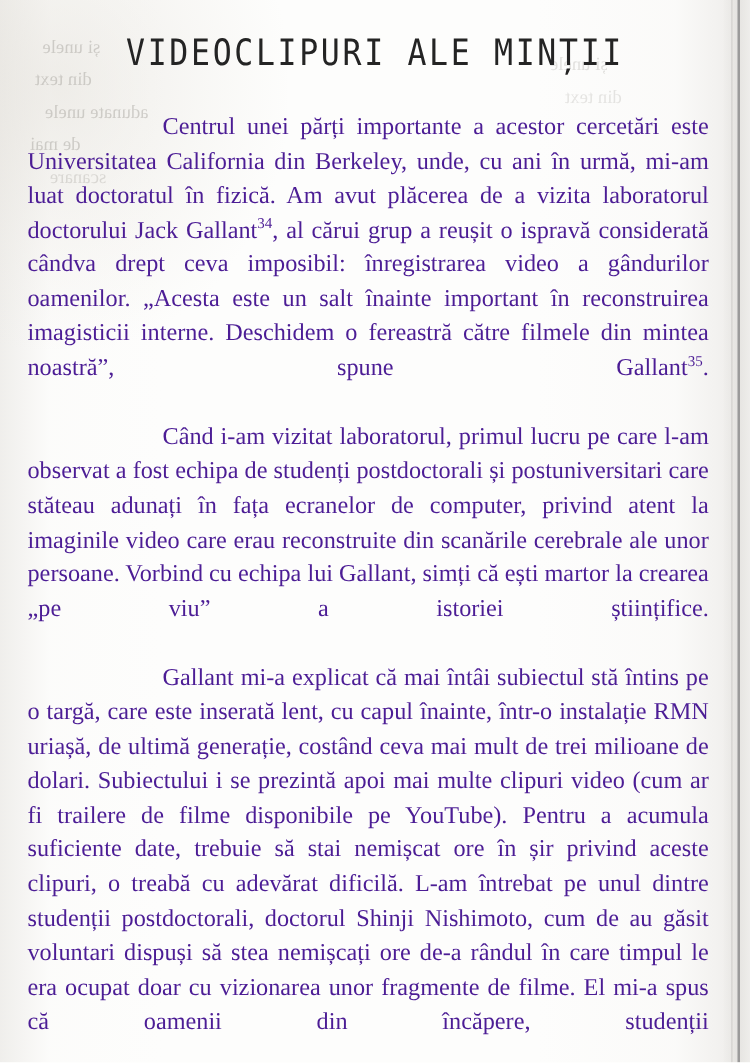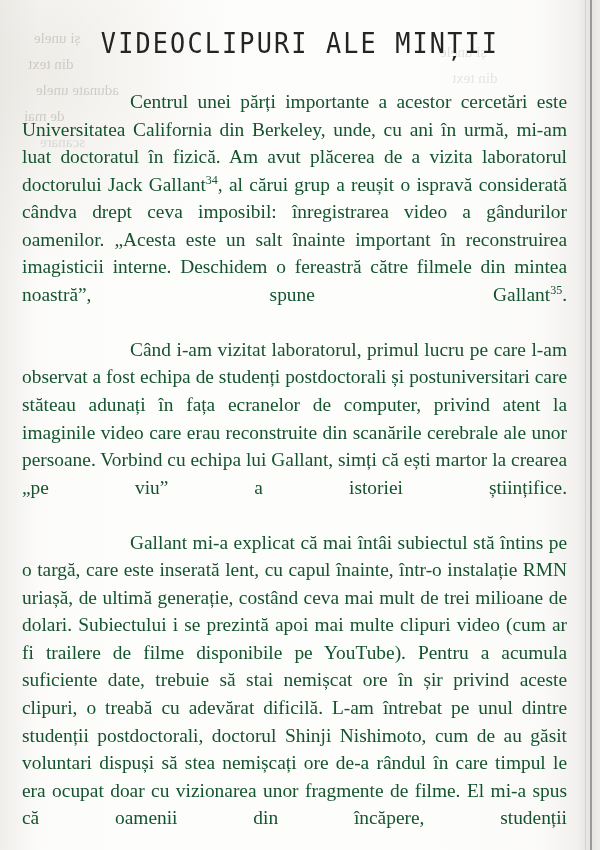--- a/index.html
+++ b/index.html
@@ -130,21 +130,21 @@
     left: 22px;
     top: 88px;
     width: 545px;
   }
   .para {
     margin: 0;
     text-align: justify;
     text-justify: inter-word;
     font-size: 19.4px;
     line-height: 27.55px;
-    color: #14532d;
+    color: #4c1d95;
     text-indent: 108px;
     hyphens: none;
   }
   .para.last {
     text-align: justify;
   }
   .para sup {
     font-size: 0.62em;
     vertical-align: super;
     line-height: 0;

